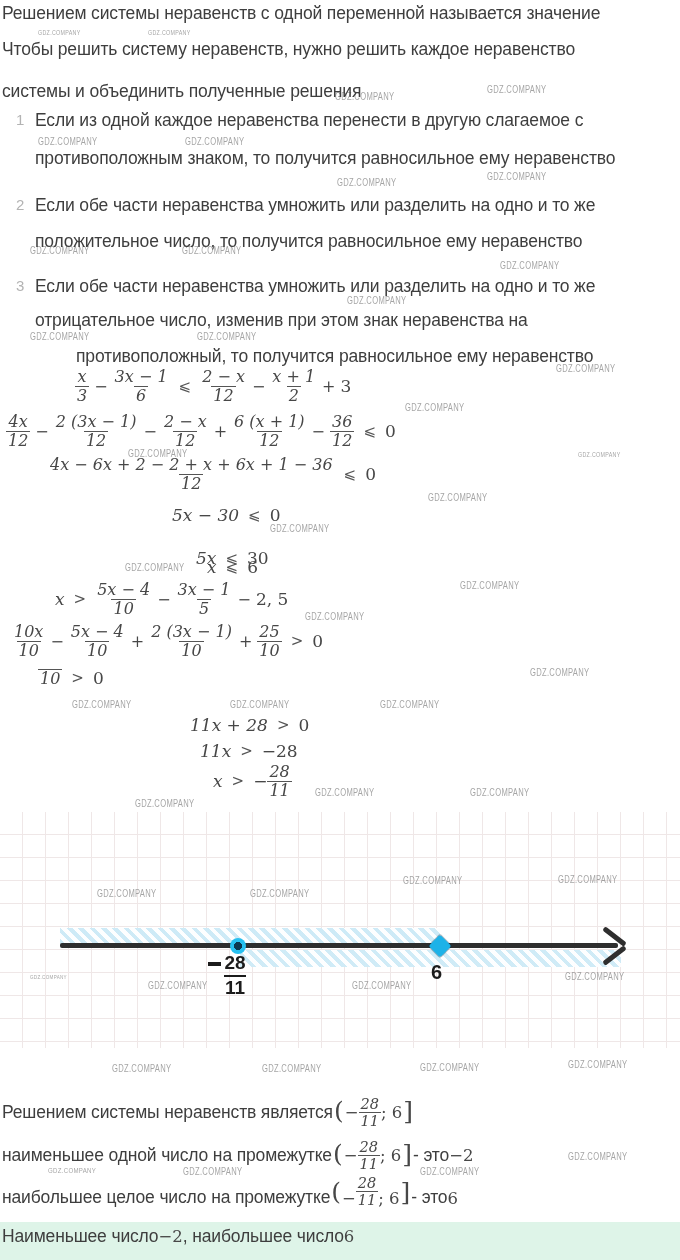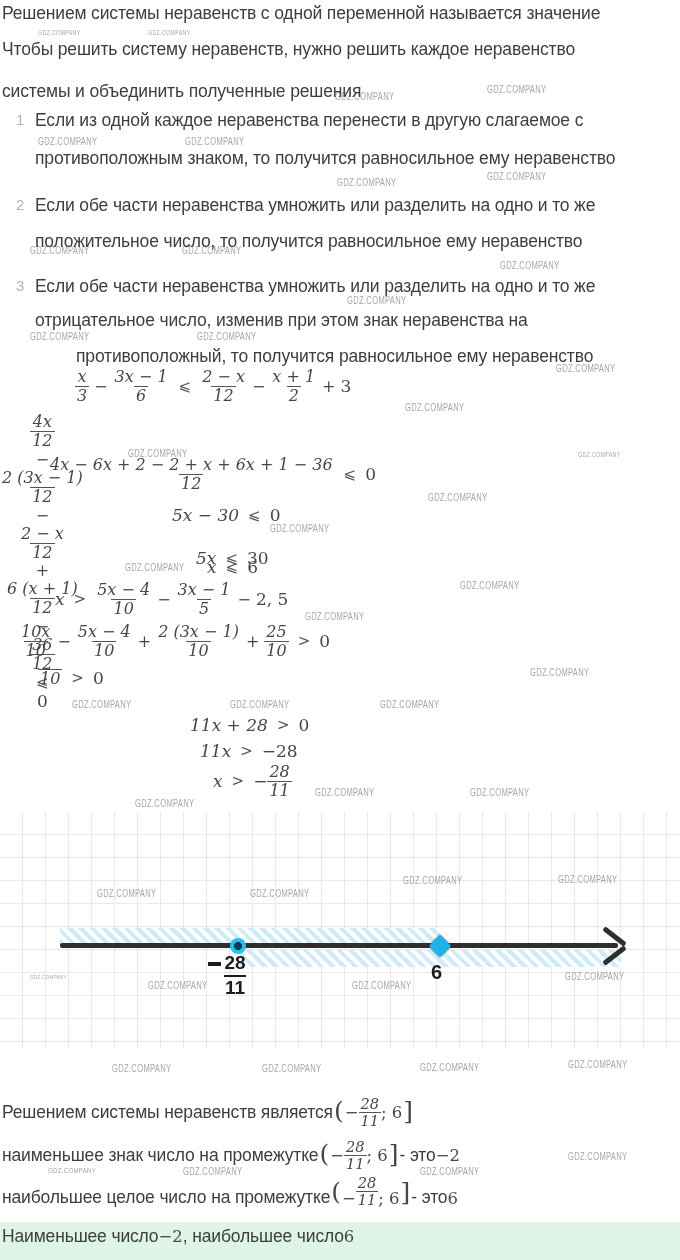--- a/index.html
+++ b/index.html
@@ -151,21 +151,21 @@
         <span class="fd">12</span>
       </span>
       <span class="op">−</span>
       <span class="frac">
         <span class="fn">x + 1</span>
         <span class="fd">2</span>
       </span>
       <span class="op">+</span>
       <span class="m">3</span>
     </div>
-    <div class="mline" style="left: 0; top: 413px; flex-direction: column;">
+    <div class="mline" style="left: 6px; top: 413px;">
       <span class="frac">
         <span class="fn">4x</span>
         <span class="fd">12</span>
       </span>
       <span class="op">−</span>
       <span class="frac">
         <span class="fn">2 (3x − 1)</span>
         <span class="fd">12</span>
       </span>
       <span class="op">−</span>
@@ -217,21 +217,21 @@
         <span class="fd">10</span>
       </span>
       <span class="op">−</span>
       <span class="frac">
         <span class="fn">3x − 1</span>
         <span class="fd">5</span>
       </span>
       <span class="op">−</span>
       <span class="m">2, 5</span>
     </div>
-    <div class="mline" style="left: 19px; top: 623px; justify-content: center;">
+    <div class="mline" style="left: 12px; top: 623px; justify-content: center;">
       <span class="frac">
         <span class="fn">10x</span>
         <span class="fd">10</span>
       </span>
       <span class="op">−</span>
       <span class="frac">
         <span class="fn">5x − 4</span>
         <span class="fd">10</span>
       </span>
       <span class="op">+</span>
@@ -278,21 +278,21 @@
       <span class="paren">(</span>
       <span class="m">−</span>
       <span class="frac">
         <span class="fn">28</span>
         <span class="fd">11</span>
       </span>
       <span class="m">; 6</span>
       <span class="paren">]</span>
     </div>
     <div class="mline res" style="left: 2px; top: 1139px;">
-      <span class="txt">наименьшее знак число на промежутке </span>
+      <span class="txt">наименьшее одной число на промежутке </span>
       <span class="paren">(</span>
       <span class="m">−</span>
       <span class="frac">
         <span class="fn">28</span>
         <span class="fd">11</span>
       </span>
       <span class="m">; 6</span>
       <span class="paren">]</span>
       <span class="txt"> - это </span>
       <span class="m">−2</span>

